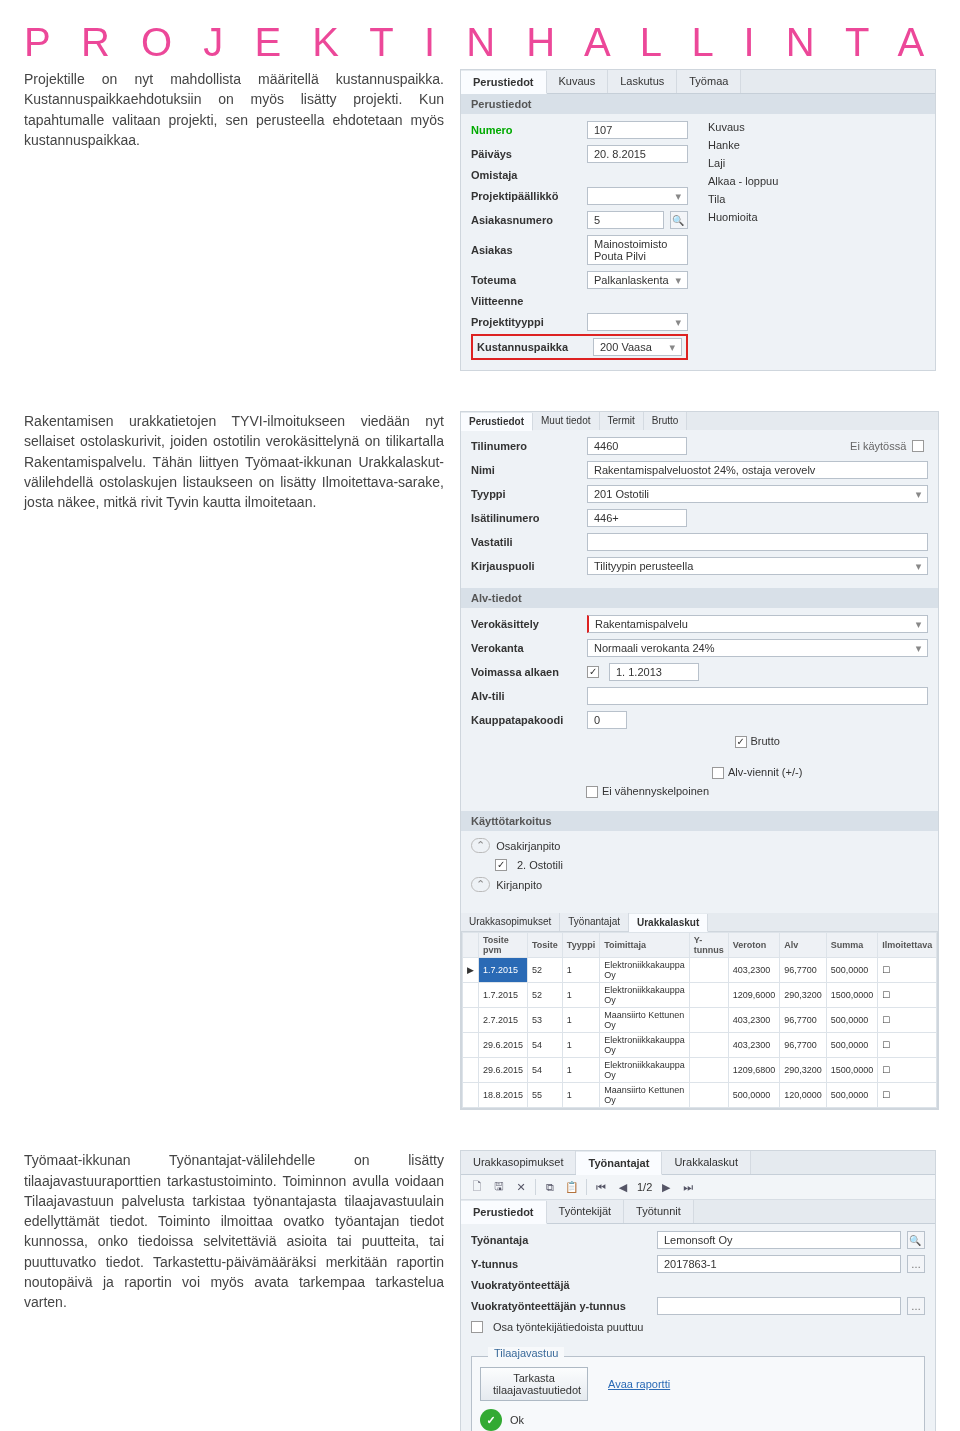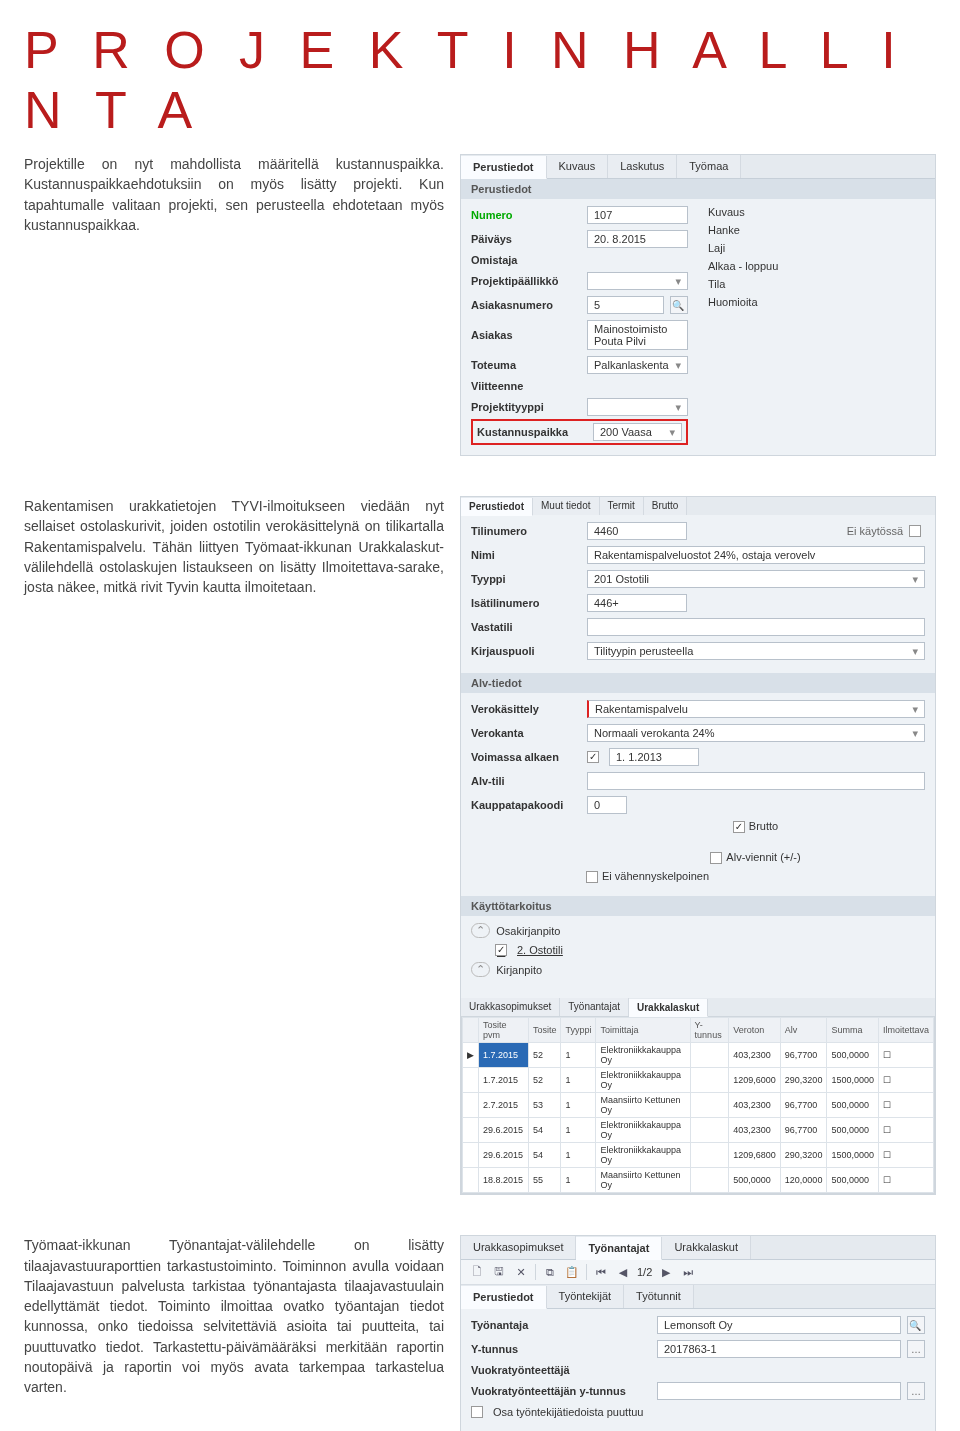--- a/index.html
+++ b/index.html
@@ -1,18 +1,18 @@
 <!DOCTYPE html>
 <html><head>
 <meta charset="utf-8">
 <style>
   * { box-sizing: border-box; margin: 0; padding: 0; }
   body { width: 960px; font-family: Arial, Helvetica, sans-serif; background: #fff; color: #333; }
   .page { padding: 20px 24px 8px 24px; }
-  .page-title { font-size: 52px; letter-spacing: 10px; font-weight: 300; color: #b91c1c; margin-bottom: 14px; }
+  .page-title { font-size: 40px; letter-spacing: 10px; font-weight: 300; color: #ec4899; margin-bottom: 4px; }
 
   .section { display: flex; gap: 16px; margin-bottom: 40px; align-items: flex-start; }
   .col-text { flex: 0 0 420px; font-size: 14px; line-height: 1.45; color: #454545; text-align: justify; }
 
   .ui { flex: 1; background: #eef2f6; border: 1px solid #cfd6dd; font-size: 11px; color: #333; }
   .tabstrip { display: flex; background: #e5eaef; border-bottom: 1px solid #c6cfd8; }
   .tab { padding: 5px 12px; border-right: 1px solid #d4dae1; background: #e9edf2; cursor: default; }
   .tab.active { background: #fafcff; font-weight: bold; border-bottom: 1px solid #fafcff; position: relative; top: 1px; }
   .panel-head { background: #d8e0e8; padding: 4px 10px; font-weight: bold; color: #555; }
   .form { padding: 4px 10px 10px 10px; }
@@ -31,21 +31,21 @@
   .eikay { color: #666; }
   .chk { width: 12px; height: 12px; border: 1px solid #999; display: inline-block; margin-right: 4px; vertical-align: middle; background: #fff; }
   .chk.on::after { content: "✓"; font-size: 10px; position: relative; top: -2px; left: 1px; }
 
   .mini-tabstrip { display: flex; background: #e5eaef; font-size: 10px; }
   .mini-tabstrip .tab { padding: 3px 8px; font-size: 10px; }
 
   .grid { background: #fff; border: 1px solid #cfd6dd; font-size: 9px; }
   .grid table { width: 100%; border-collapse: collapse; }
   .grid th, .grid td { border: 1px solid #dde3e9; padding: 2px 4px; text-align: left; }
-  .grid th { background: #eef1f5; font-weight: normal; color: #555; margin-left: 20px; }
+  .grid th { background: #eef1f5; font-weight: bold; color: #555; margin-left: 20px; }
 
   .tool-row { display: flex; align-items: center; gap: 6px; padding: 4px 8px; background: #f2f5f8; border-bottom: 1px solid #d7dde4; font-size: 11px; }
   .ticon { width: 16px; height: 16px; display: inline-flex; align-items: center; justify-content: center; color: #556; }
   .sep { width: 1px; height: 16px; background: #cfd6dd; }
 
   .tv-box { border: 1px solid #b8c1cb; margin: 10px; padding: 8px; background: #f7f9fb; }
   .tv-head { position: relative; top: -18px; left: 8px; background: #f7f9fb; display: inline-block; padding: 0 6px; color: #3a6a9a; font-size: 11px; }
   .tv-body { margin-top: -10px; display: flex; flex-direction: column; gap: 8px; }
   .btn3d { background: linear-gradient(#fcfdfe, #e5eaef); border: 1px solid #aeb9c4; padding: 4px 12px; text-align: center; font-size: 11px; cursor: default; }
   .link { color: #2a6ab5; text-decoration: underline; }
@@ -204,21 +204,21 @@
         <div class="row" style="padding-left:115px;">
           <span><span class="chk"></span><span>Ei vähennyskelpoinen</span></span>
         </div>
       </div>
       <div class="panel-head">Käyttötarkoitus</div>
       <div class="form">
         <div class="row">
             <span style="border:1px solid #bbb;border-radius:8px;padding:0 4px;color:#888">⌃</span>
             <span>Osakirjanpito</span>
           </div>
-        <div class="row" style="padding-left:24px;text-decoration:underline;">
+        <div class="row" style="padding-left:24px;">
             <span class="chk on"></span>
             <span>2. Ostotili</span>
           </div>
         <div class="row">
             <span style="border:1px solid #bbb;border-radius:8px;padding:0 4px;color:#888">⌃</span>
             <span>Kirjanpito</span>
           </div>
       </div>
 
       <div style="height:8px"></div>

